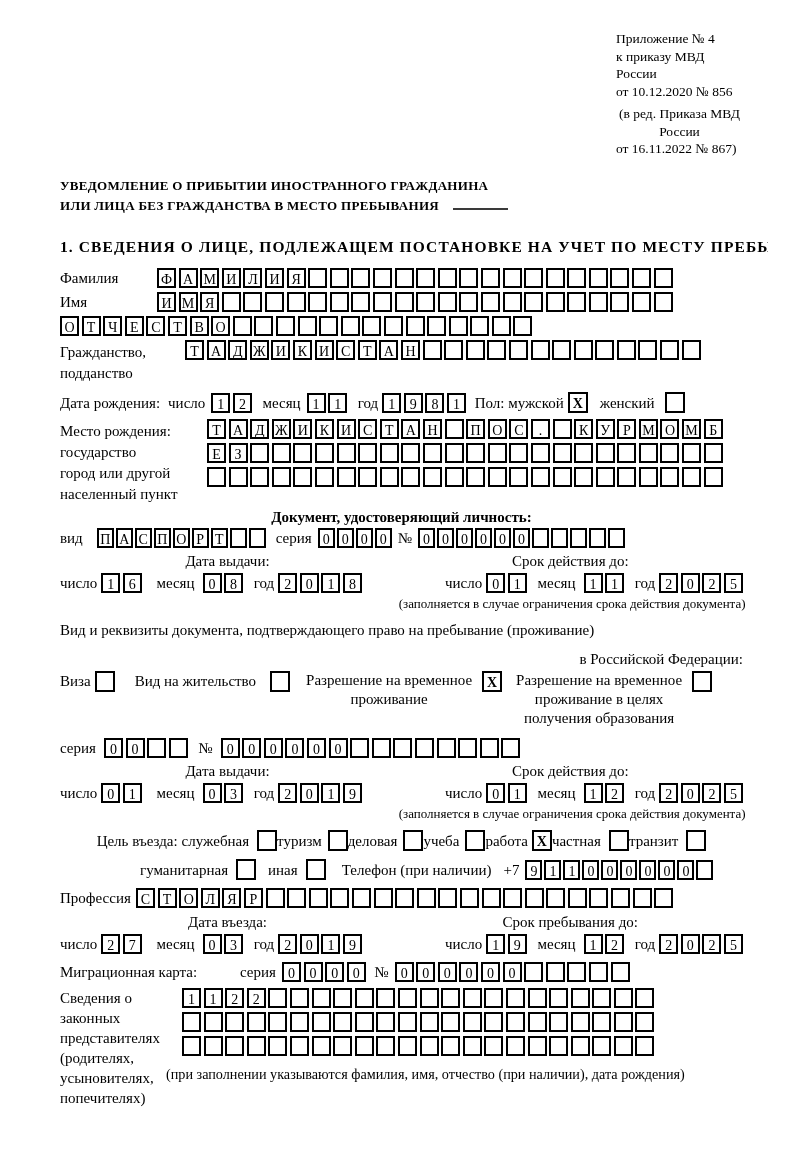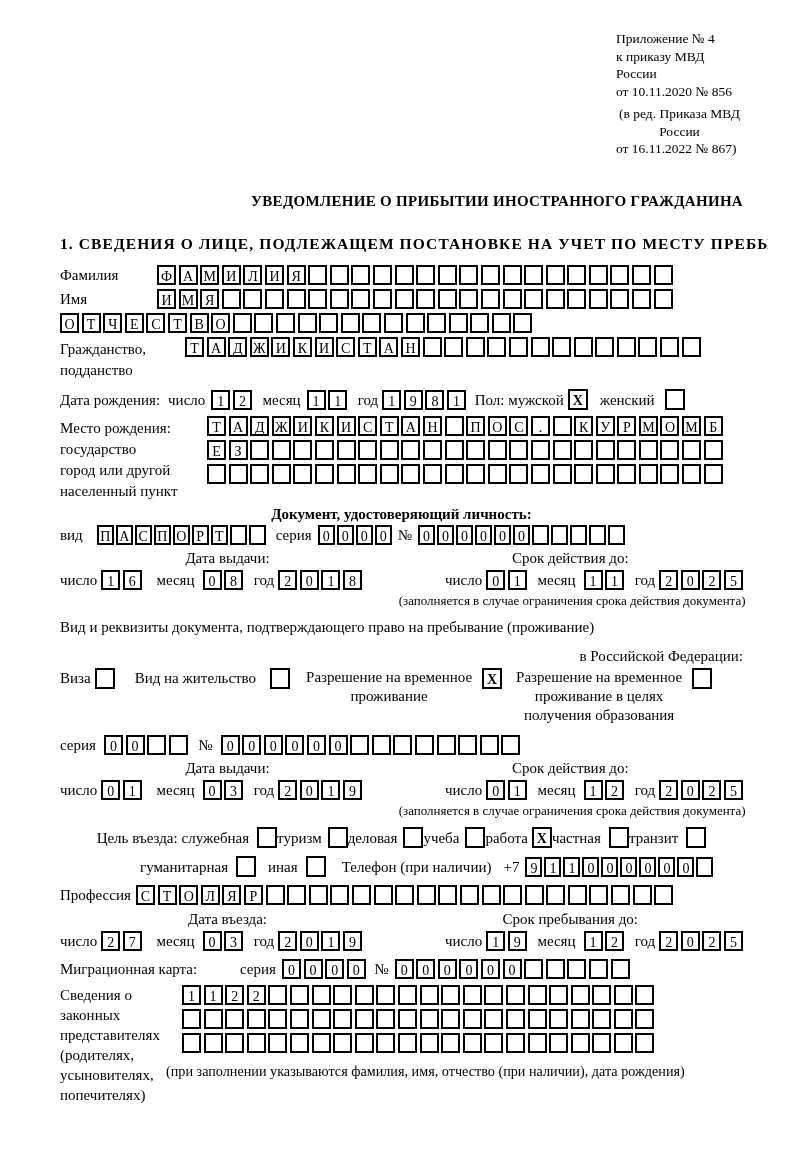--- a/index.html
+++ b/index.html
@@ -7,21 +7,21 @@
   body {
     width:800px; height:1163px; background:#ffffff; color:#000000;
     font-family:"Liberation Serif","DejaVu Serif",serif; font-size:15px;
   }
   .page { width:768px; height:1163px; padding:30px 25px 0 60px; overflow:hidden; }
 
   .appendix { margin-left:556px; font-size:13.5px; line-height:1.3; }
   .appendix .amend { margin-top:5px;text-align:center; }
   .forma { text-align:right; margin-right:18px; margin-top:16px; font-weight:bold; letter-spacing:.5px; }
 
-  .title { text-align:right; font-weight:bold; font-size:15px; margin-top:32px; line-height:1.55; letter-spacing:.3px; }
+  .title { text-align:left; font-weight:bold; font-size:13px; margin-top:18px; line-height:1.55; letter-spacing:.3px; }
   .title-underline { display:inline-block; width:55px; border-bottom:2px solid #3a3a3a; margin-left:14px; }
 
   .section-heading { font-weight:bold; font-size:15.5px; margin-top:22px; letter-spacing:1.1px; white-space:nowrap; }
 
   .frow { display:flex; align-items:center; margin-top:4px; }
   .frow.top { align-items:flex-start; }
   .lbl { flex:none; line-height:20px; }
   .lbl2 { flex:none; line-height:21px; padding-top:2px; }
   .cells { display:flex; flex:none; }
   .cell {
@@ -62,28 +62,31 @@
   .mt2{margin-top:2px} .mt6{margin-top:6px} .mt8{margin-top:8px} .mt10{margin-top:10px} .mt12{margin-top:12px}
 </style>
 </head>
 <body>
 
 <div class="page">
 
   <div class="appendix">
     <div>Приложение № 4</div>
     <div>к приказу МВД России</div>
-    <div>от 10.11.2020 № 856</div>
+    <div>от 10.12.2020 № 856</div>
     <div class="amend">(в ред. Приказа МВД России</div>
     <div>от 16.11.2022 № 867)</div>
   </div>
 
 
   <div class="title">
     <div>УВЕДОМЛЕНИЕ О ПРИБЫТИИ ИНОСТРАННОГО ГРАЖДАНИНА</div>
+    <div>
+      <span>ИЛИ ЛИЦА БЕЗ ГРАЖДАНСТВА В МЕСТО ПРЕБЫВАНИЯ</span><span class="title-underline"></span>
+    </div>
   </div>
 
   <div class="section-heading">1. СВЕДЕНИЯ О ЛИЦЕ, ПОДЛЕЖАЩЕМ ПОСТАНОВКЕ НА УЧЕТ ПО МЕСТУ ПРЕБЫВАНИЯ</div>
 
   <div class="frow mt12">
     <div class="lbl w97">Фамилия</div>
     <div class="cells">
         <span class="cell">Ф</span>
         <span class="cell">А</span>
         <span class="cell">М</span>

